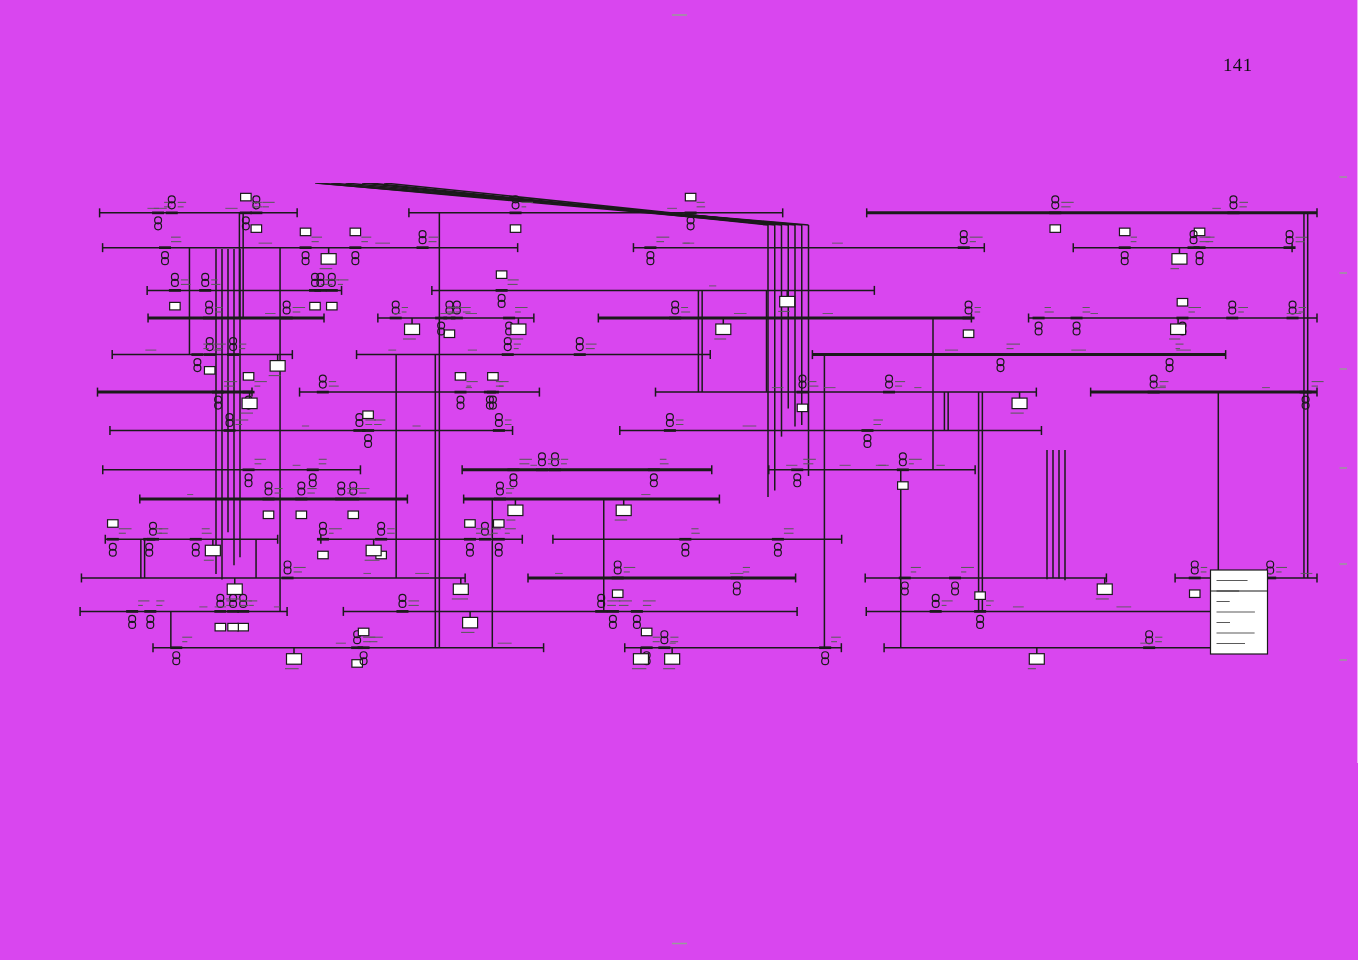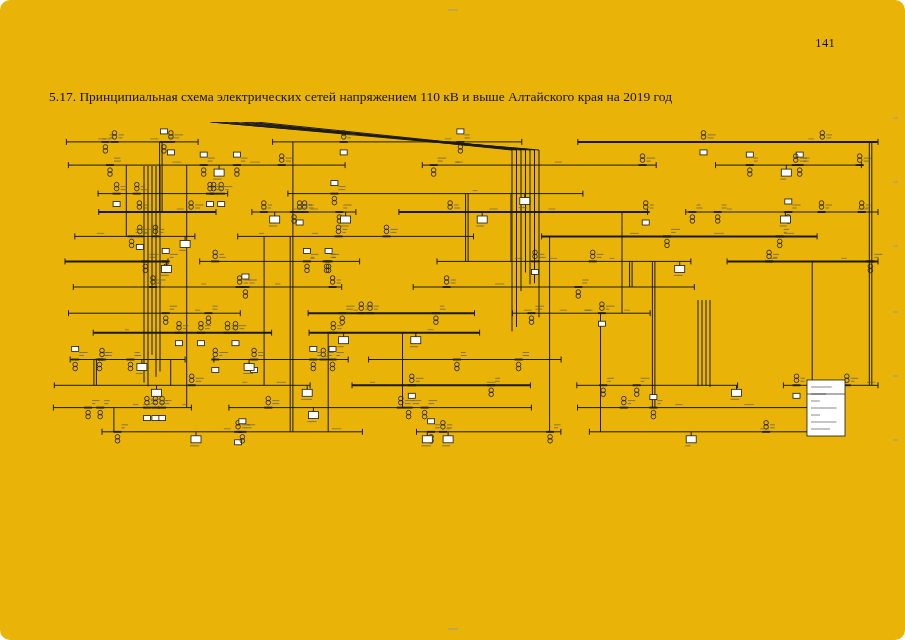--- a/index.html
+++ b/index.html
@@ -1,23 +1,22 @@
 <!DOCTYPE html>
 <html><head>
 <meta charset="utf-8">
 <style>
   html,body{margin:0;padding:0;background:#ffffff;}
   .page{
     position:relative;
     width:905px;height:640px;
-    background:#eab308;
+    background:#d946ef;
     font-family:"Liberation Serif", serif;
     color:#111;
     overflow:hidden;
-    border-radius:10px;
   }
   .page-number{
     position:absolute;
     top:36px; right:70px;
     font-size:12.5px;
     letter-spacing:.3px;
   }
   .section-title{
     position:absolute;
     top:89px; left:49px;
@@ -35,21 +34,20 @@
     pointer-events:none;
   }
 </style>
 </head>
 <body>
 
 <div class="page">
 
   <div class="page-number">141</div>
 
-  <div class="section-title">5.17. Принципиальная схема электрических сетей напряжением 110 кВ и выше Алтайского края на 2019 год</div>
 
   <div class="diagram">
     <svg id="schematic" width="838" height="346" viewBox="0 0 838 346">
         <line x1="16.4" y1="19.9" x2="148.1" y2="19.9" stroke="#1a1a1a" stroke-width="1"></line>
         <line x1="16.4" y1="16.9" x2="16.4" y2="22.9" stroke="#1a1a1a" stroke-width="1"></line>
         <line x1="148.1" y1="16.9" x2="148.1" y2="22.9" stroke="#1a1a1a" stroke-width="1"></line>
         <line x1="222.6" y1="19.9" x2="471.8" y2="19.9" stroke="#1a1a1a" stroke-width="1"></line>
         <line x1="222.6" y1="16.9" x2="222.6" y2="22.9" stroke="#1a1a1a" stroke-width="1"></line>
         <line x1="471.8" y1="16.9" x2="471.8" y2="22.9" stroke="#1a1a1a" stroke-width="1"></line>
         <line x1="527.8" y1="19.9" x2="828" y2="19.9" stroke="#1a1a1a" stroke-width="2"></line>

